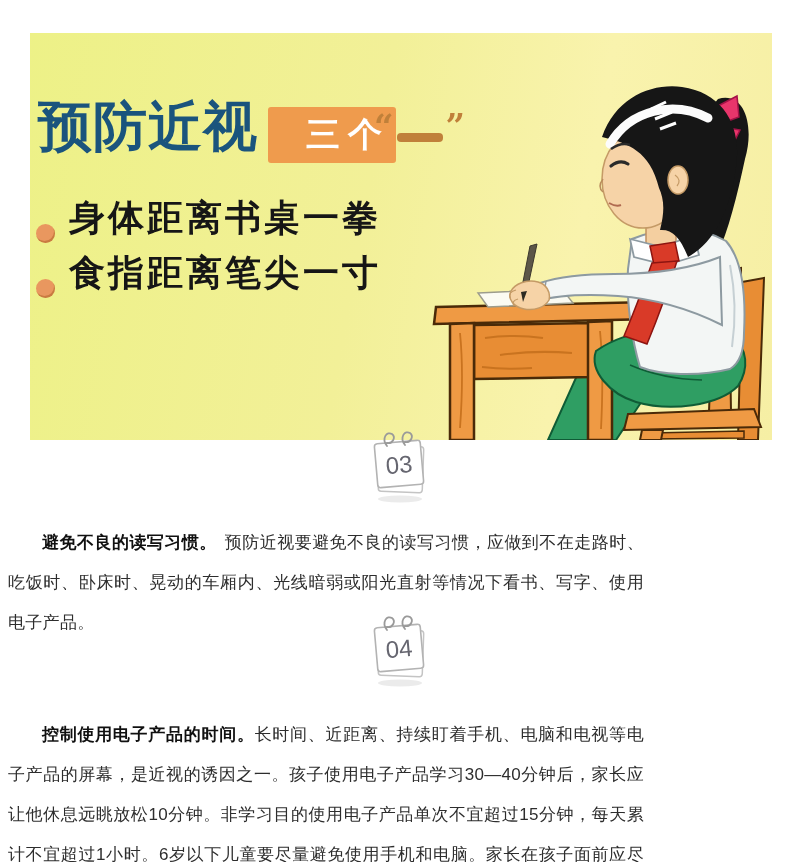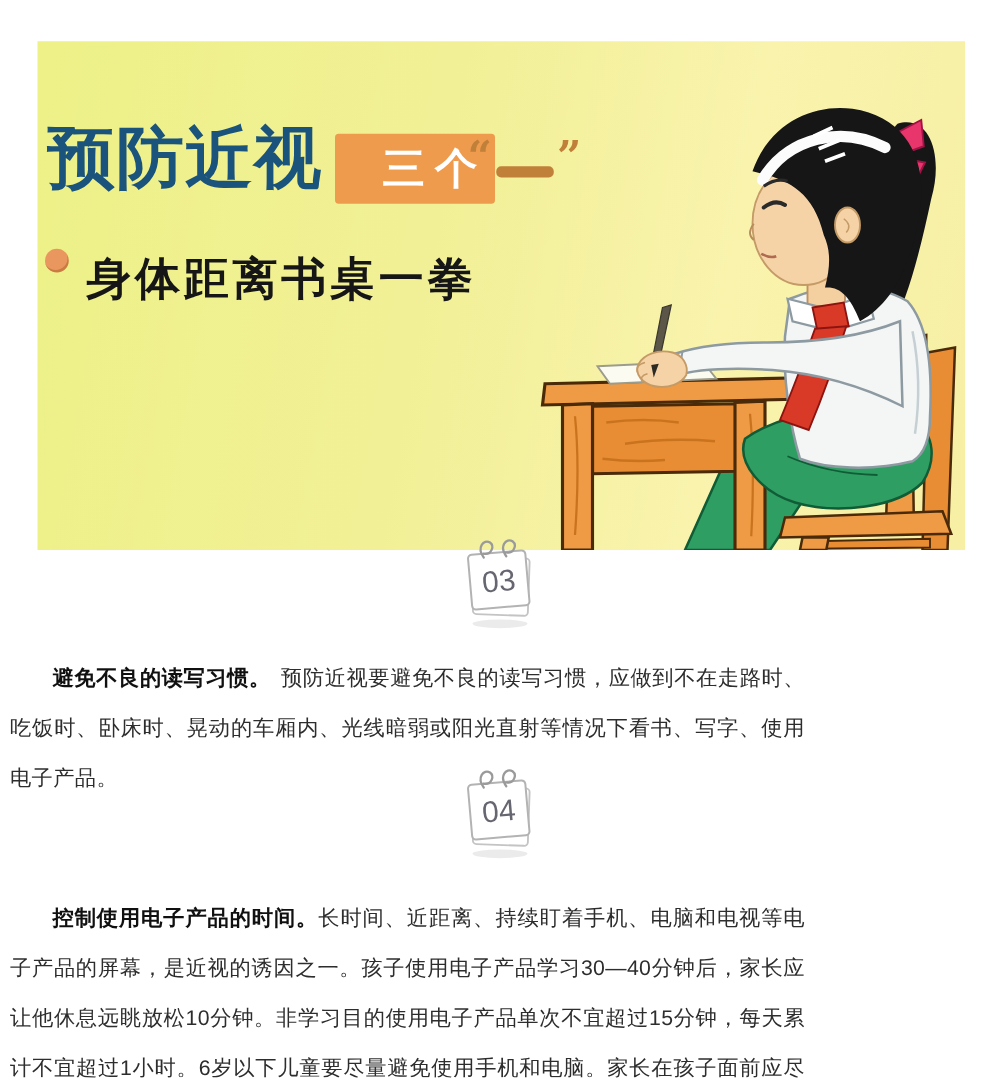--- a/index.html
+++ b/index.html
@@ -22,21 +22,21 @@
     position:absolute; left:238px; top:74px; width:104px; height:56px;
     background:#ef9b4d; color:#ffffff; border-radius:3px;
     display:flex; align-items:center; justify-content:center;
     font-size:34px; font-weight:800; letter-spacing:8px; text-indent:8px;padding-left:24px;
   }
   .quote { position:absolute; left:344px; top:76px; display:flex; align-items:flex-start; color:#c0803a; }
   .quote .qmark { font-family:"DejaVu Serif",serif; font-size:34px; font-weight:700; line-height:1; }
   .quote .dash { width:46px; height:9px; background:#c0803a; border-radius:4px; margin:24px 3px 0 3px; }
 
   .bullets { position:absolute; left:4px; top:166px; display:flex; flex-direction:column; gap:11px; }
-  .bullet-row { display:flex; align-items:flex-start; height:44px; }
+  .bullet-row { display:flex; align-items:flex-end; height:44px; }
   .bullet-dot { width:19px; height:19px; border-radius:50%; background:#e9975f; box-shadow:inset -1px -2px 0 rgba(175,100,40,.55); margin:0 14px 0 2px; flex:none; }
   .bullet-label { font-size:36px; font-weight:900; color:#161616; letter-spacing:3px; white-space:nowrap; }
 
   
   .cal { position:absolute; left:358px; width:84px; height:76px; }
   .cal-03 { top:429px; }
   .cal-04 { top:613px; }
 
   
   .para {
@@ -142,20 +142,24 @@
       <span class="qmark">“</span>
       <span class="dash"></span>
       <span class="qmark">”</span>
     </div>
 
     <div class="bullets">
       <div class="bullet-row">
         <span class="bullet-dot"></span>
         <span class="bullet-label">身体距离书桌一拳</span>
       </div>
+      <div class="bullet-row">
+        <span class="bullet-dot"></span>
+        <span class="bullet-label">食指距离笔尖一寸</span>
+      </div>
     </div>
   </div>
 
   <div class="cal cal-03">
     <svg viewBox="0 0 84 76" width="84" height="76" aria-hidden="true">
       <ellipse cx="42" cy="70" rx="22" ry="3.5" fill="#ebebeb"></ellipse>
       <rect x="21" y="17" width="44" height="46" rx="3" fill="#ffffff" stroke="#c4c4c4" stroke-width="1.5" transform="rotate(2 43 40)"></rect>
       <rect x="18" y="13" width="46" height="44" rx="3" fill="#ffffff" stroke="#b3b3b3" stroke-width="1.6" transform="rotate(-5 41 35)"></rect>
       <path d="M29,17 C23,9 29,2 34,5 C38,8 35,15 29,14" fill="none" stroke="#9a9a9a" stroke-width="1.8" stroke-linecap="round"></path>
       <path d="M47,16 C41,8 47,1 52,4 C56,7 53,14 47,13" fill="none" stroke="#9a9a9a" stroke-width="1.8" stroke-linecap="round"></path>

